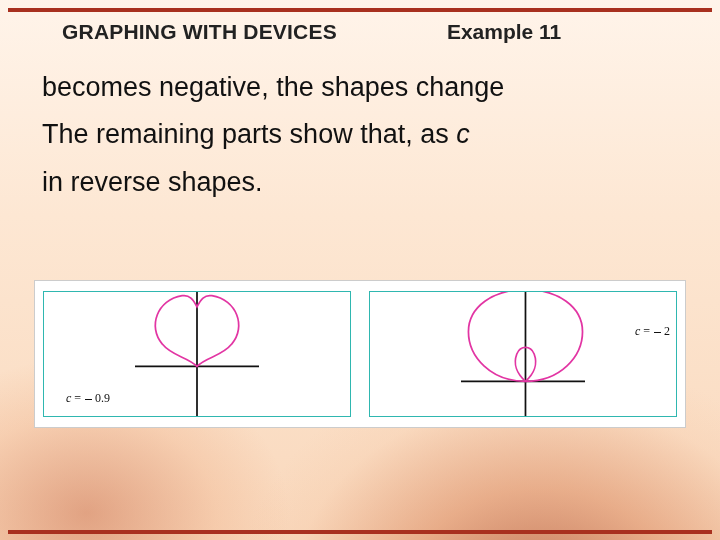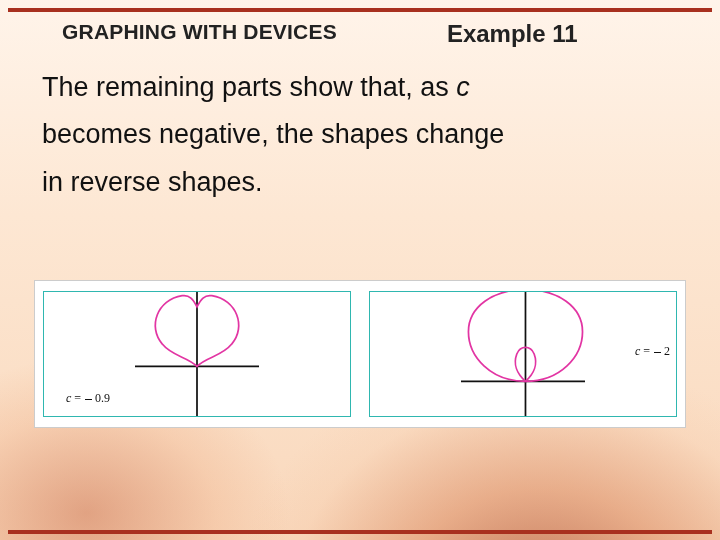--- a/index.html
+++ b/index.html
@@ -27,21 +27,21 @@
     align-items: flex-start;
   }
   .header-title {
     font-weight: 700;
     font-size: 21px;
     color: #222;
     letter-spacing: 0.2px;
   }
   .header-example {
     font-weight: 700;
-    font-size: 24px;
+    font-size: 21px;
     color: #222;
     margin-left: 110px;
   }
   .body-text {
     position: absolute;
     top: 64px; left: 42px; right: 40px;
     font-size: 27px;
     color: #111;
     line-height: 1.75;
   }
@@ -87,24 +87,24 @@
 <body>
 
 <div class="topbar"></div>
 
 <div class="header">
   <div class="header-title">GRAPHING WITH DEVICES</div>
   <div class="header-example">Example 11</div>
 </div>
 
 <div class="body-text">
+  <div>becomes negative, the shapes change</div>
   <div>
     <span>The remaining parts show that, as </span><span class="ital">c</span>
   </div>
-  <div>becomes negative, the shapes change</div>
   <div>in reverse shapes.</div>
 </div>
 
 <div class="figure-wrap">
   <div class="panels">
 
 
     <div class="panel">
       <svg viewBox="0 0 100 100">
         <line x1="0" y1="60" x2="100" y2="60" stroke="#111" stroke-width="1.4"></line>
@@ -132,21 +132,21 @@
                  C 24 72, 6 52, 6 32
                  C 6 12, 26 -2, 52 -2
                  C 78 -2, 98 12, 98 32
                  C 98 52, 80 72, 52 72 Z" fill="none" stroke="#e235a3" stroke-width="1.4"></path>
 
         <path d="M52 72
                  C 45 66, 42 58, 45 50
                  C 48 43, 56 43, 59 50
                  C 62 58, 59 66, 52 72 Z" fill="none" stroke="#e235a3" stroke-width="1.4"></path>
       </svg>
-      <div class="c-label" style="right:6px; top:52px;">
+      <div class="c-label" style="right:6px; top:32px;">
         <span class="c">c</span> <span>=</span> <span class="minus"></span><span>2</span>
       </div>
     </div>
 
   </div>
 </div>
 
 <div class="bottombar"></div>
 
 </body></html>

